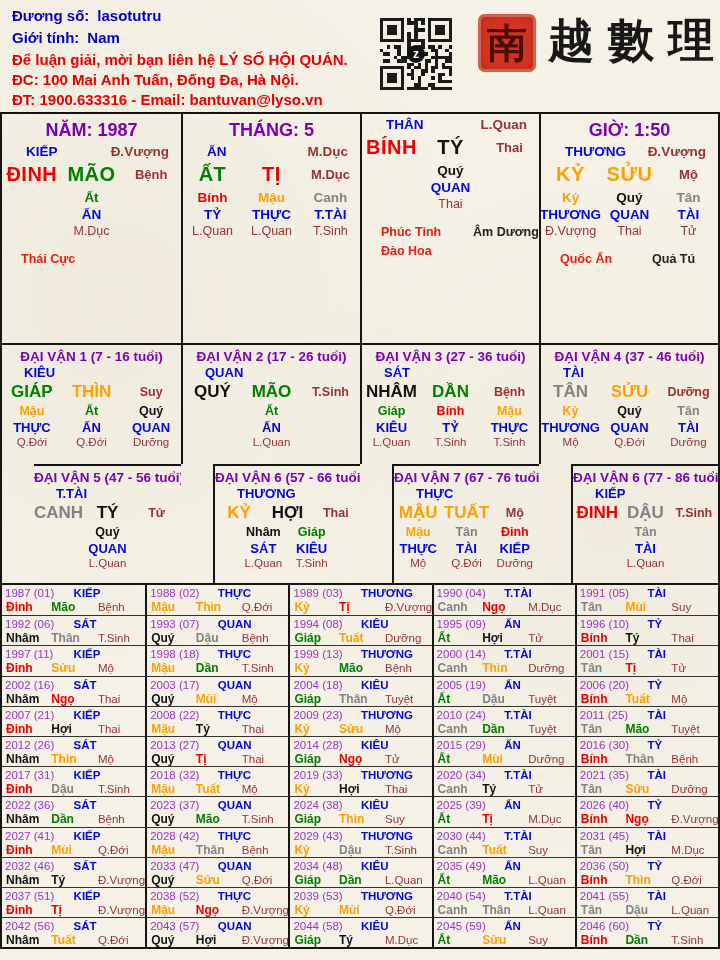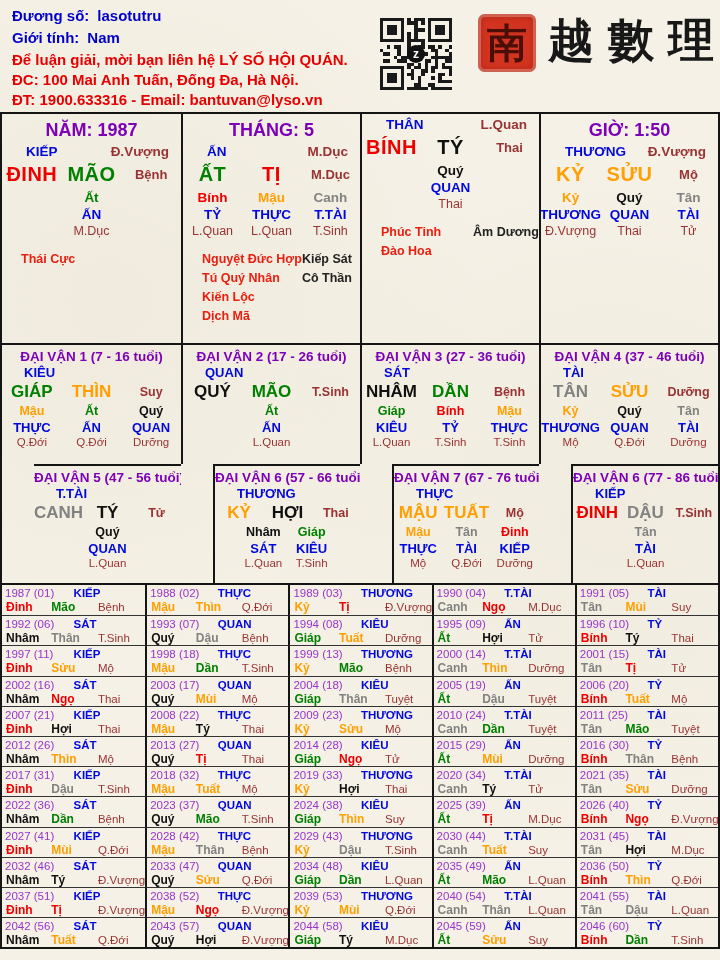--- a/index.html
+++ b/index.html
@@ -290,32 +290,20 @@
             <span class="h-stem" style="color: rgb(255, 159, 0);">Mậu</span>
             <span class="h-god">THỰC</span>
             <span class="h-stage">L.Quan</span>
           </div>
           <div class="hcol">
             <span class="h-stem" style="color: rgb(130, 130, 130);">Canh</span>
             <span class="h-god">T.TÀI</span>
             <span class="h-stage">T.Sinh</span>
           </div>
         </div>
-    <div class="p-stars">
-      <div class="stars-left">
-            <span class="star">Nguyệt Đức Hợp</span>
-            <span class="star">Tú Quý Nhân</span>
-            <span class="star">Kiến Lộc</span>
-            <span class="star">Dịch Mã</span>
-          </div>
-      <div class="stars-right">
-            <span class="star">Kiếp Sát</span>
-            <span class="star">Cô Thần</span>
-          </div>
-    </div>
   </div>
       <div class="pillar">
     <div class="p-godrow">
       <span class="t-god p-god">THÂN</span>
       <span class="t-stage p-stagetop">L.Quan</span>
     </div>
     <div class="p-main">
       <span class="p-stem" style="color: rgb(238, 0, 0);">BÍNH</span>
       <span class="p-branch" style="color: rgb(17, 17, 17);">TÝ</span>
       <span class="t-stage p-stage">Thai</span>
@@ -358,20 +346,28 @@
             <span class="h-stem" style="color: rgb(17, 17, 17);">Quý</span>
             <span class="h-god">QUAN</span>
             <span class="h-stage">Thai</span>
           </div>
           <div class="hcol">
             <span class="h-stem" style="color: rgb(130, 130, 130);">Tân</span>
             <span class="h-god">TÀI</span>
             <span class="h-stage">Tử</span>
           </div>
         </div>
+    <div class="p-stars">
+      <div class="stars-left">
+            <span class="star">Quốc Ấn</span>
+          </div>
+      <div class="stars-right">
+            <span class="star">Quả Tú</span>
+          </div>
+    </div>
   </div>
     </div>
 
   <div class="dvgrid">
       <div class="dv">
     <div class="dv-title t-purple">ĐẠI VẬN 1 (7 - 16 tuổi)</div>
     <div class="dv-god t-god">KIÊU</div>
     <div class="dv-main">
       <span class="dv-stem" style="color: rgb(0, 128, 0);">GIÁP</span>
       <span class="dv-branch" style="color: rgb(255, 159, 0);">THÌN</span>

